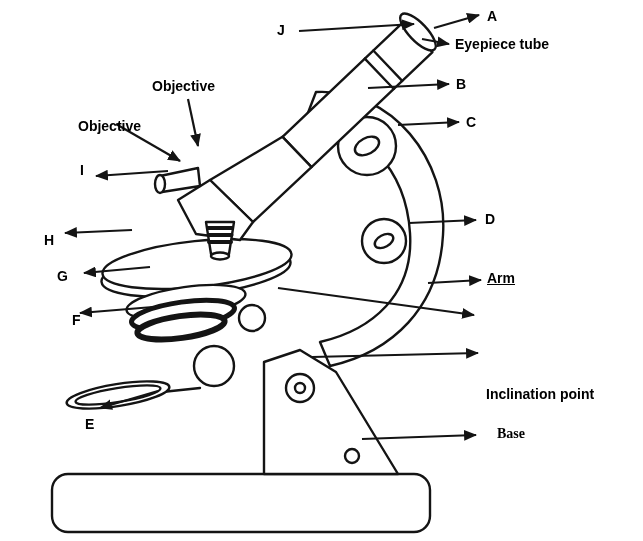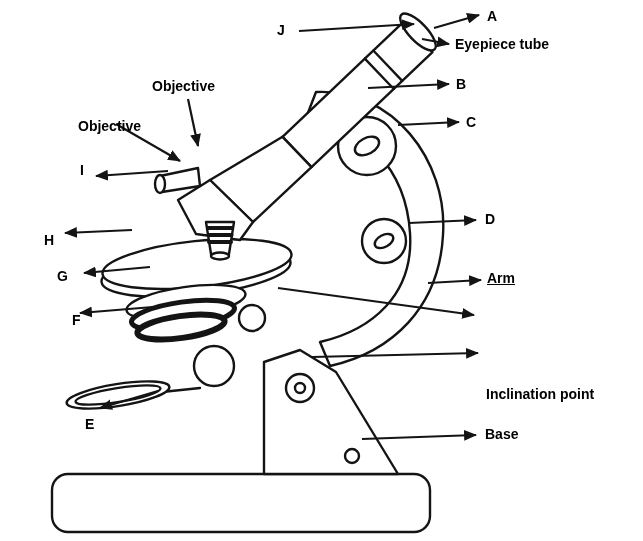--- a/index.html
+++ b/index.html
@@ -122,15 +122,15 @@
   <div class="lbl" style="left:78px;  top:118px;text-align:center;">Objective</div>
   <div class="lbl" style="left:466px; top:114px;">C</div>
   <div class="lbl" style="left:80px;  top:162px;">I</div>
   <div class="lbl" style="left:485px; top:211px;">D</div>
   <div class="lbl" style="left:44px;  top:232px;">H</div>
   <div class="lbl" style="left:57px;  top:268px;">G</div>
   <div class="lbl" style="left:487px; top:270px;text-decoration:underline;">Arm</div>
   <div class="lbl" style="left:72px;  top:312px;">F</div>
   <div class="lbl" style="left:486px; top:345px;margin-top:41px;">Inclination point</div>
   <div class="lbl" style="left:85px;  top:416px;">E</div>
-  <div class="lbl" style="left:485px; top:426px;">Base</div>
+  <div class="lbl" style="left:497px; top:426px;font-family:Liberation Serif, serif;">Base</div>
 
 </div>
 
 </body></html>

